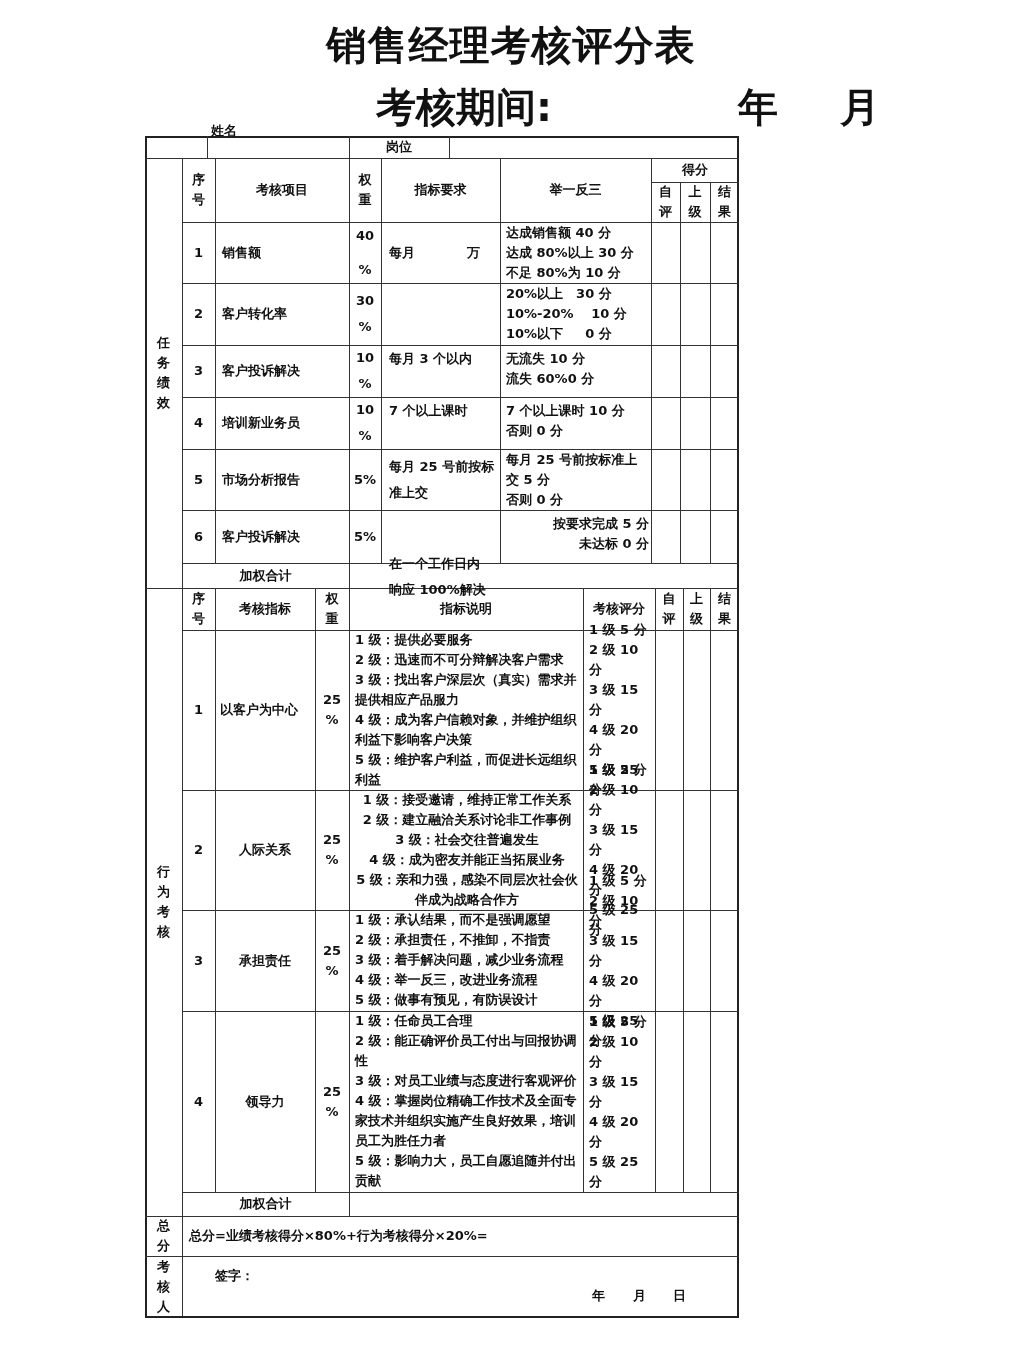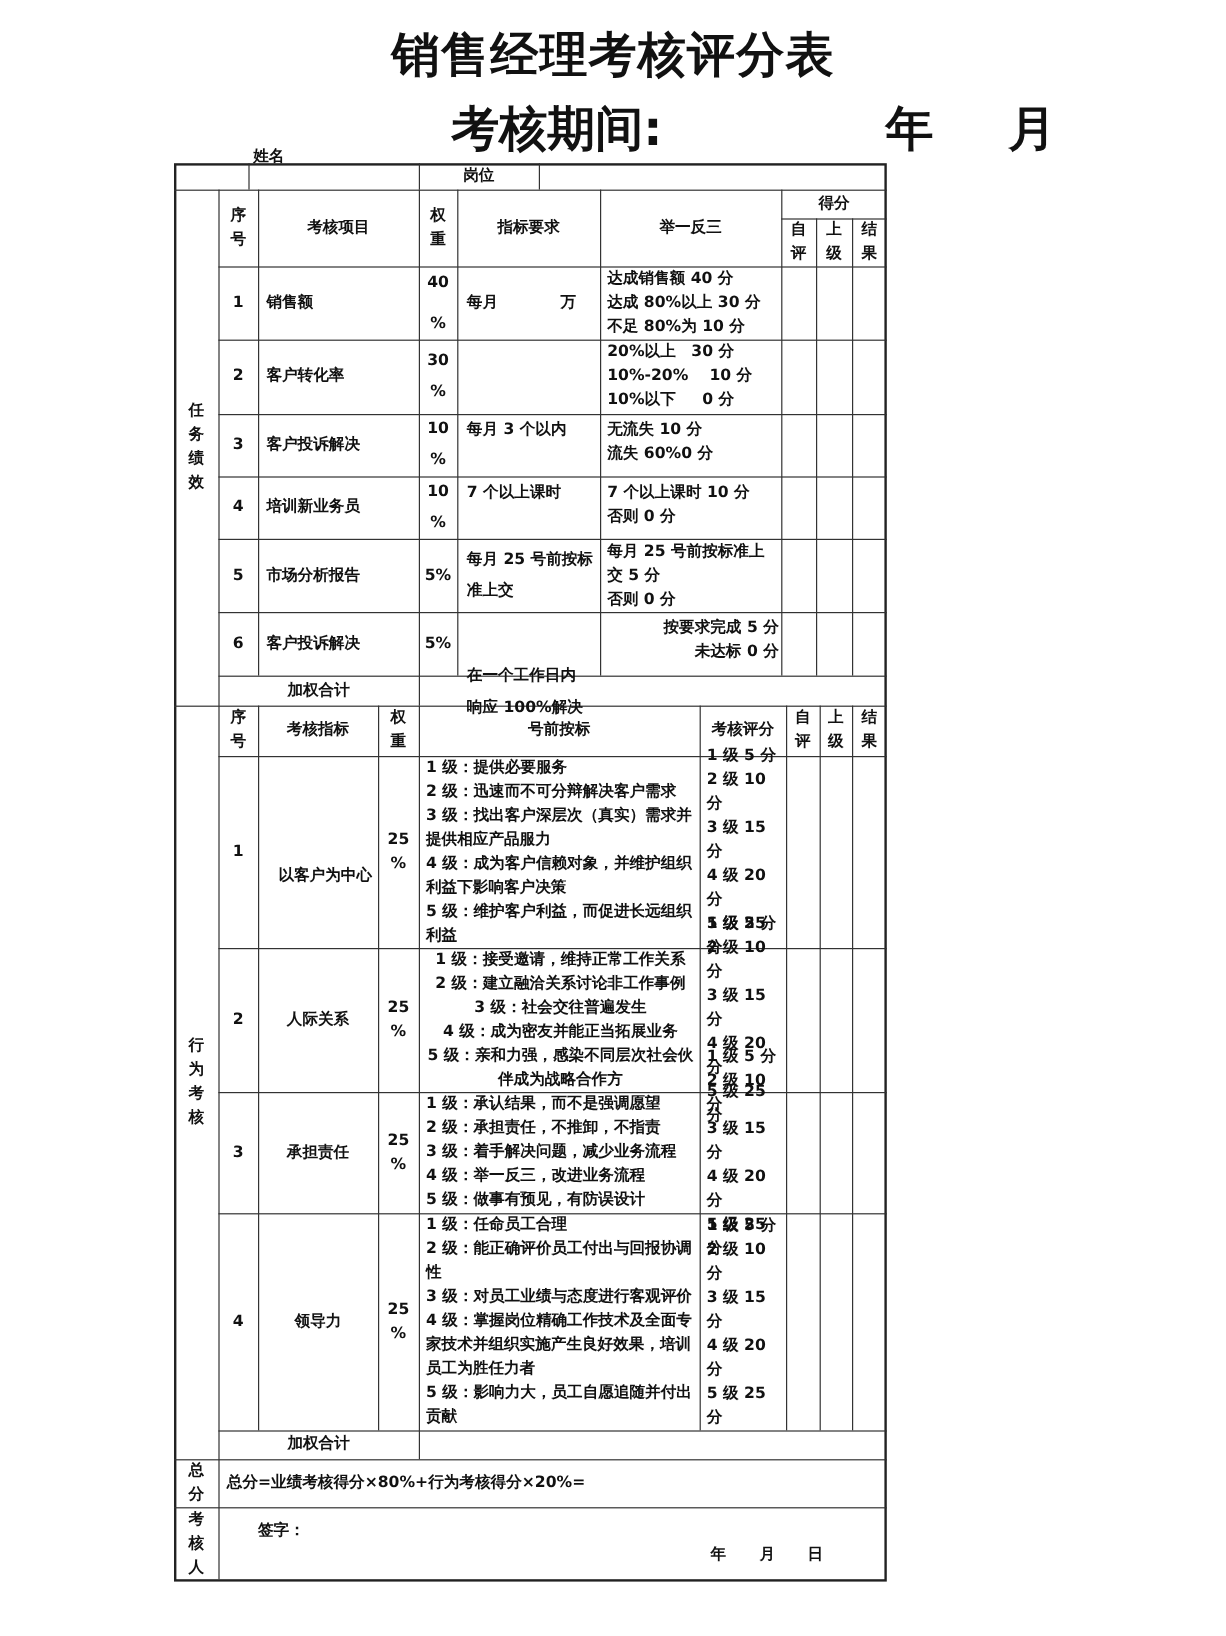--- a/index.html
+++ b/index.html
@@ -168,31 +168,31 @@
 <div class="c center bold lines" style="left:145px;top:588px;width:37px;height:628px;">行
 为
 考
 核</div>
 
 <div class="c center bold lines" style="left:182px;top:588px;width:33px;height:42px;">序
 号</div>
 <div class="c center bold" style="left:215px;top:588px;width:100px;height:42px;">考核指标</div>
 <div class="c center bold lines" style="left:315px;top:588px;width:34px;height:42px;">权
 重</div>
-<div class="c center bold" style="left:349px;top:588px;width:234px;height:42px;">号前按标</div>
+<div class="c center bold" style="left:349px;top:588px;width:234px;height:42px;">指标说明</div>
 <div class="c center bold" style="left:583px;top:588px;width:72px;height:42px;">考核评分</div>
 <div class="c center bold lines" style="left:655px;top:588px;width:28px;height:42px;">自
 评</div>
 <div class="c center bold lines" style="left:683px;top:588px;width:27px;height:42px;">上
 级</div>
 <div class="c center bold lines" style="left:710px;top:588px;width:29px;height:42px;">结
 果</div>
 
 <div class="c center bold" style="left:182px;top:630px;width:33px;height:160px;">1</div>
-<div class="c center bold" style="left:221px;top:630px;width:100px;height:160px;margin-top:20px;">以客户为中心</div>
+<div class="c center bold" style="left:209px;top:630px;width:100px;height:160px;">以客户为中心</div>
 <div class="c center bold lines" style="left:315px;top:630px;width:34px;height:160px;">25
 %</div>
 <div class="c bold lines" style="left:355px;top:630px;width:224px;height:160px;">1 级：提供必要服务
 2 级：迅速而不可分辩解决客户需求
 3 级：找出客户深层次（真实）需求并提供相应产品服力
 4 级：成为客户信赖对象，并维护组织利益下影响客户决策
 5 级：维护客户利益，而促进长远组织利益</div>
 <div class="c vcenter bold lines" style="left:589px;top:630px;width:64px;height:160px;">1 级 5 分
 2 级 10 分
 3 级 15 分

